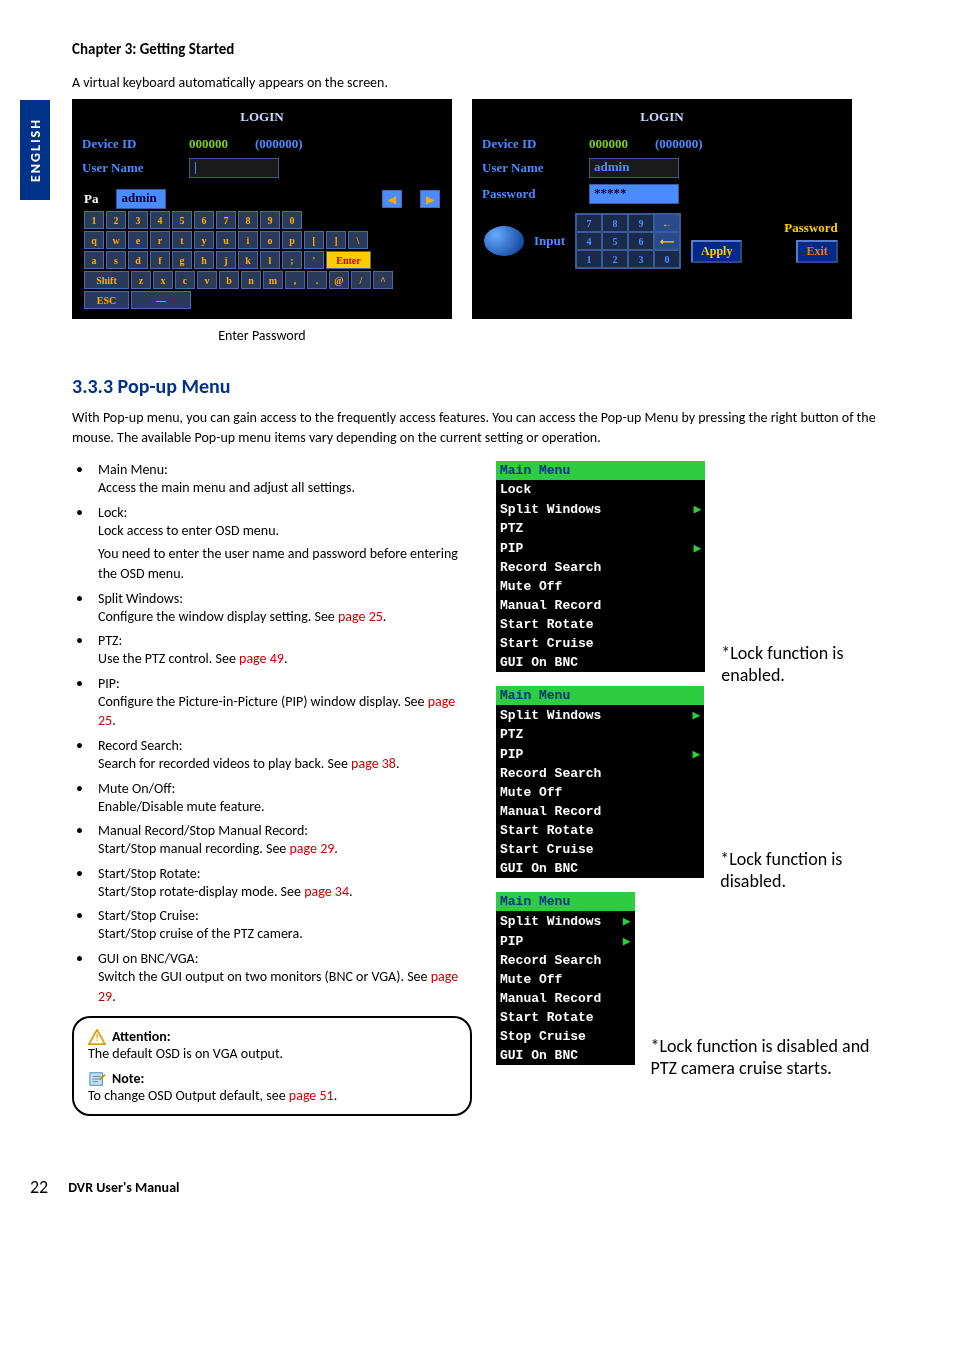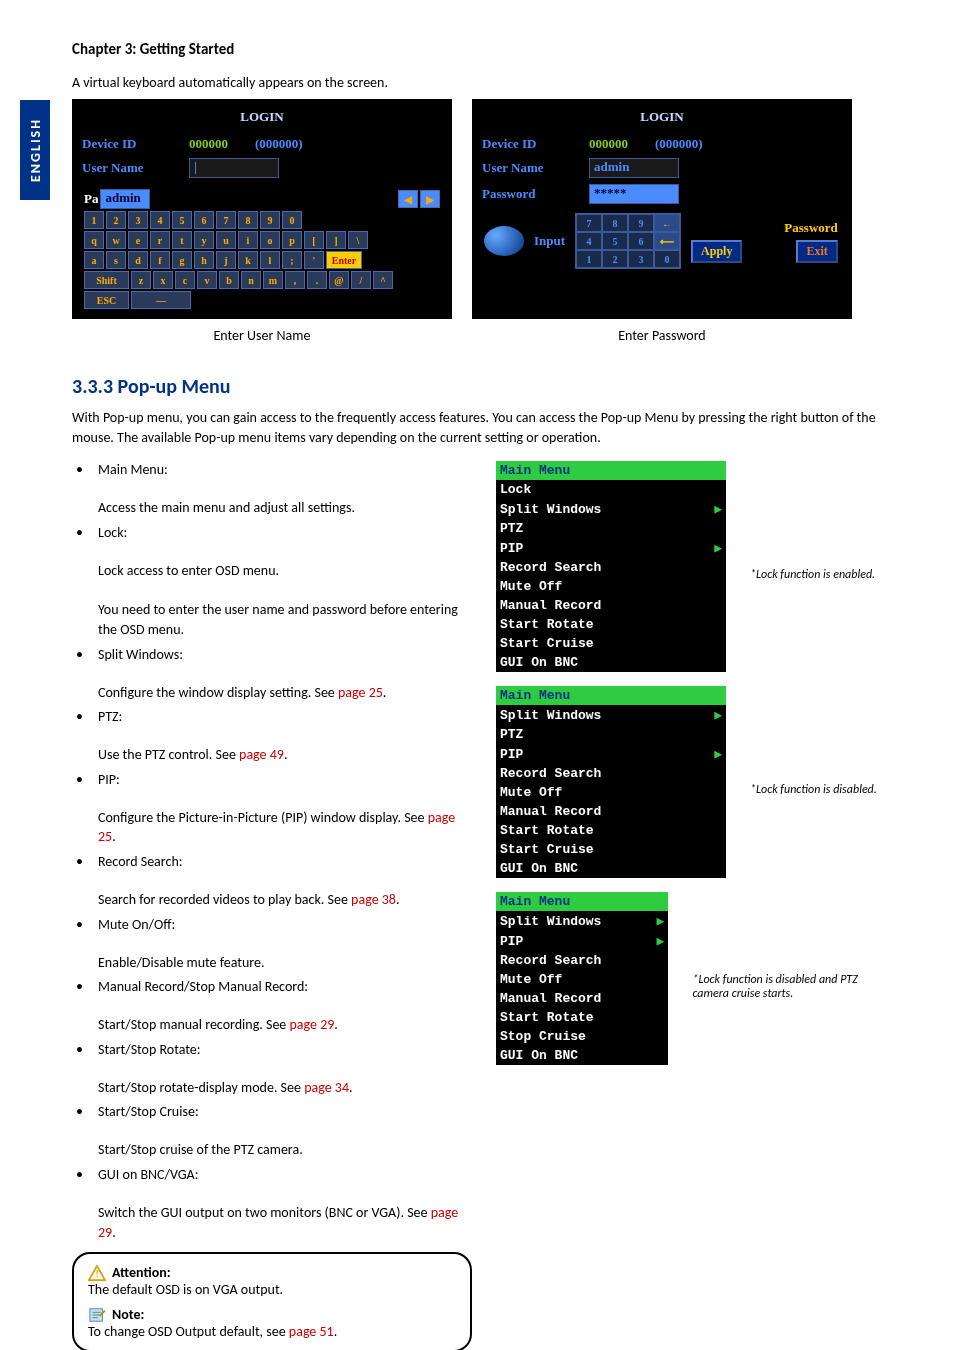--- a/index.html
+++ b/index.html
@@ -15,49 +15,49 @@
   .login-label { width: 95px; color: #4a8cff; }
   .login-val { color: #84cc16; }
   .paren { color: #4a8cff; margin-left: 15px; }
   .field { background: #1a1a1a; border: 1px solid #3a5a9a; min-width: 90px; height: 20px; display: inline-block; padding: 0 4px; color: #4a8cff; }
   .field-caret { color: #4a8cff; }
   .vk { margin-top: 6px; padding: 2px 6px; }
   .vk-row { display: flex; gap: 2px; margin-bottom: 2px; }
   .vk-key { width: 20px; height: 18px; background: #2a3a5a; border: 1px solid #4a6aaa; color: #ffaa00; font-size: 10px; display: flex; align-items: center; justify-content: center; }
   .vk-key.sel { background: #4a8cff; color: #ffaa00; }
   .vk-key.wide { width: 45px; }
-  .vk-key.enter { background: #ffcc00; color: #b00; width: 36px; }
+  .vk-key.enter { background: #ffcc00; color: #b00; width: 45px; }
   .btn3d { display: inline-block; padding: 2px 8px; background: #002a88; border: 2px outset #5a7acc; color: #ffcc00; font-size: 12px; font-weight: bold; }
   .btn3d.exit { color: #f97316; margin-left: 32px; }
   .keypad { border: 1px solid #3a5a9a; }
   .kp-row { display: flex; }
   .kp-key { width: 26px; height: 18px; background: #1a2a4a; border: 1px solid #3a5a9a; color: #4a8cff; font-size: 10px; display: flex; align-items: center; justify-content: center; }
   .kp-key.arrow { background: #2a4a8a; color: #ffcc00; }
   .kp-cluster { display: flex; align-items: center; gap: 10px; padding: 6px; }
   .input-icon { width: 40px; height: 30px; border-radius: 50%; background: radial-gradient(circle at 30% 30%, #6af, #038); display: flex; align-items: center; justify-content: center; color: #fff; font-size: 9px; }
   .captions { display: flex; gap: 20px; margin-bottom: 30px; }
   .caption { width: 380px; text-align: center; font-size: 14px; }
   h2.section { color: #003388; font-size: 20px; font-weight: bold; margin-bottom: 10px; }
   .body-p { font-size: 14px; margin-bottom: 14px; line-height: 1.4; }
   .two-col { display: flex; gap: 24px; }
   .left-col { width: 400px; }
   .right-col { flex: 1; }
   ul.features { list-style: none; padding-left: 4px; }
   ul.features > li { margin-bottom: 6px; }
   .bullet { display: flex; align-items: flex-start; }
   .bdot { width: 22px; flex: 0 0 22px; }
   .bname { }
-  .bdesc { margin-left: 22px; line-height: 1.4; margin-top: 20px; margin-bottom: 4px; }
+  .bdesc { margin-left: 22px; line-height: 1.4; margin-top: 0; margin-bottom: 4px; }
   .lnk { color: #cc0000; }
   .menu-shot { background: #000; color: #fff; font-family: 'Courier New', monospace; font-size: 13px; font-weight: bold; width: 230px; margin-bottom: 14px; }
   .menu-title { background: #2ecc40; color: #003388; padding: 2px 4px; }
   .menu-item { padding: 2px 4px; color: #fff; display: flex; justify-content: space-between; align-items: center; }
   .menu-arrow { color: #2ecc40; }
-  .menu-wrap { display: flex; align-items: center; gap: 24px; }
-  .menu-note { font-style: italic; font-size: 12px; }
+  .menu-wrap { display: flex; align-items: flex-end; gap: 16px; }
+  .menu-note { font-size: 18px; }
   .callout { border: 2px solid #000; border-radius: 18px; padding: 10px 14px; margin-top: 10px; }
   .att-title { display: flex; align-items: center; gap: 6px; font-weight: bold; }
   .warn-ico { width: 18px; height: 16px; }
   .note-ico { width: 18px; height: 16px; }
   .footer { display: flex; align-items: center; gap: 20px; margin-top: 40px; padding: 0 60px 20px 30px; }
   .pageno { font-size: 18px; }
   .manual { font-weight: bold; }
 </style>
 </head>
 <body>
@@ -74,21 +74,21 @@
       <div class="login-row">
         <span class="login-label">Device ID</span>
         <span class="login-val">000000</span>
         <span class="paren">(000000)</span>
       </div>
       <div class="login-row">
         <span class="login-label">User Name</span>
         <span class="field field-caret">|</span>
       </div>
       <div class="vk">
-        <div style="display:flex; align-items:center; gap:2px; margin-bottom:2px;">
+        <div style="display:flex; align-items:center; gap:18px; margin-bottom:2px;">
           <span style="color:#fff;">Pa</span>
           <span class="field" style="min-width:50px; background:#4a8cff; color:#003;">admin</span>
           <span style="flex:1"></span>
           <span class="vk-key sel">◀</span>
           <span class="vk-key sel">▶</span>
         </div>
         <div class="vk-row">
             <span class="vk-key">1</span>
             <span class="vk-key">2</span>
             <span class="vk-key">3</span>
@@ -194,21 +194,20 @@
           <div style="display:flex; gap:22px;">
             <span class="btn3d">Apply</span>
             <span class="btn3d exit">Exit</span>
           </div>
         </div>
       </div>
     </div>
   </div>
 
   <div class="captions">
-    <div class="caption">Enter User Name</div>
     <div class="caption">Enter Password</div>
   </div>
 
   <h2 class="section">3.3.3 Pop-up Menu</h2>
   <p class="body-p">With Pop-up menu, you can gain access to the frequently access features. You can access the Pop-up Menu by pressing the right button of the mouse.  The available Pop-up menu items vary depending on the current setting or operation.</p>
 
   <div class="two-col">
     <div class="left-col">
       <ul class="features" id="feature-list">
           <li>

